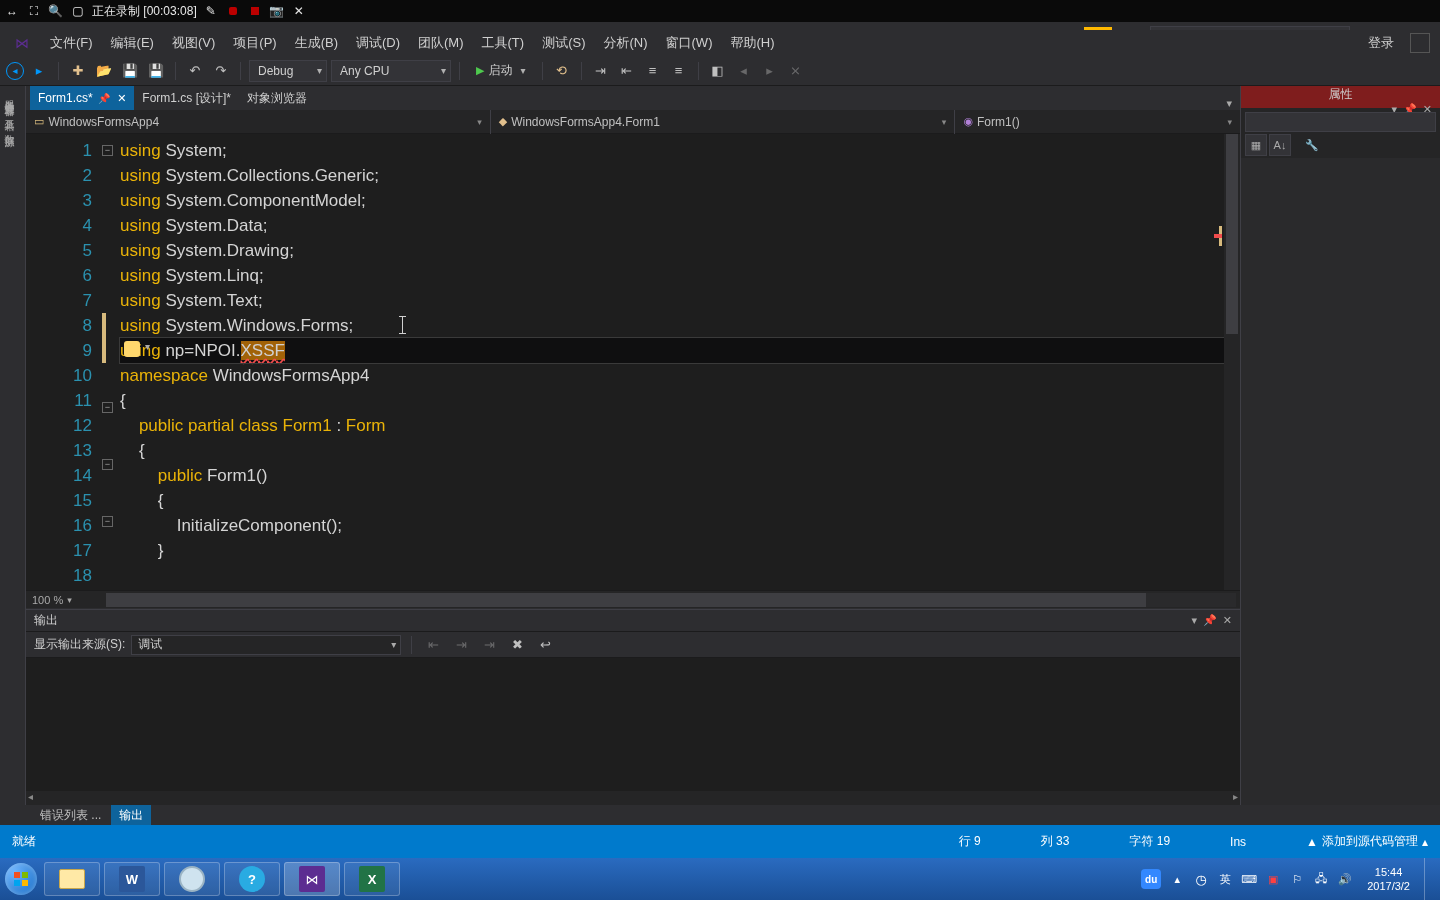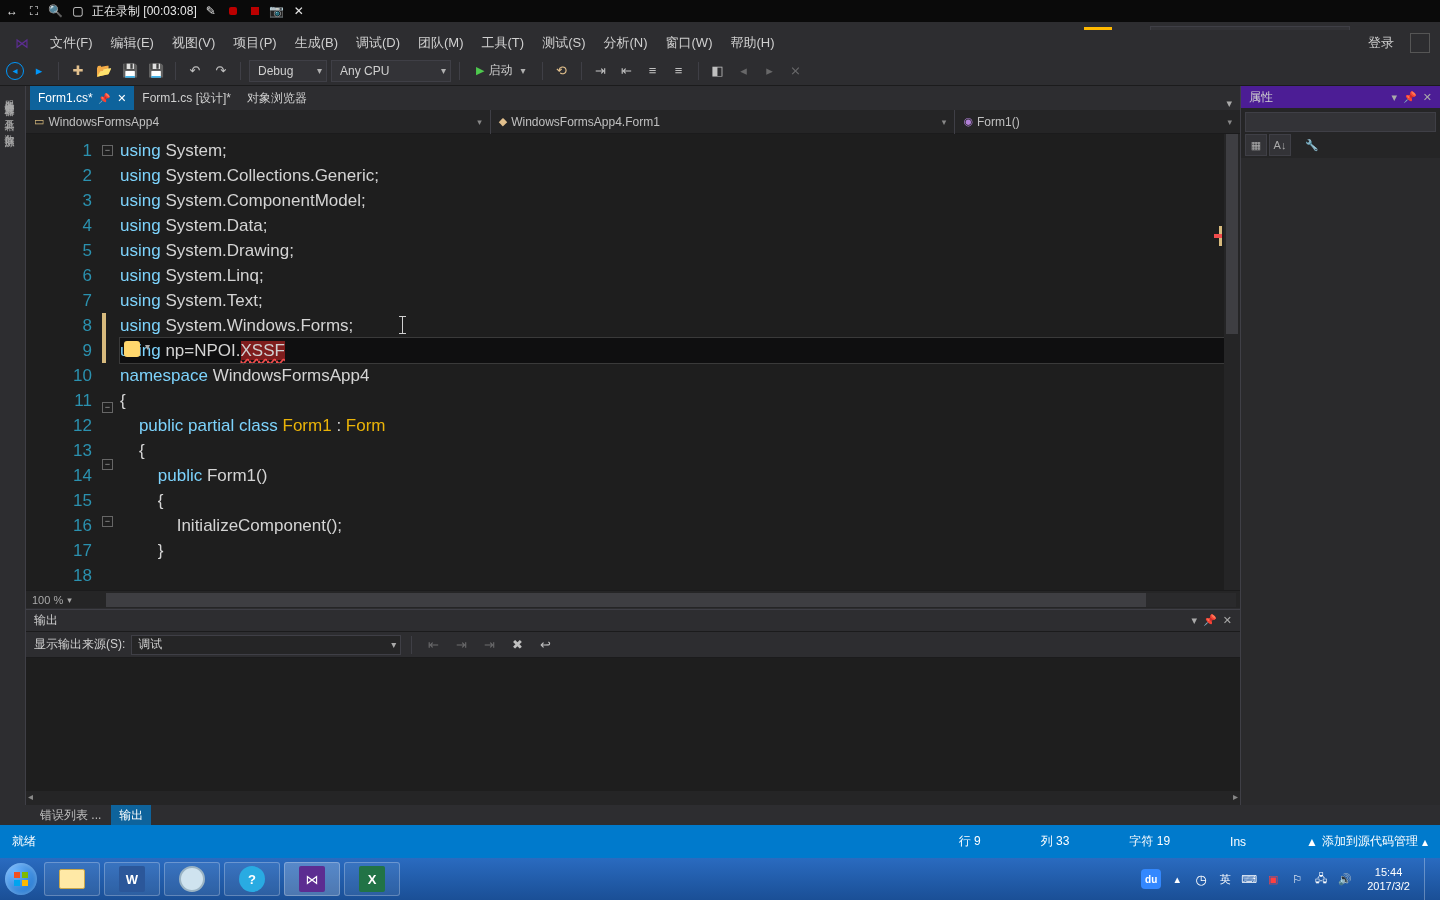--- a/index.html
+++ b/index.html
@@ -65,24 +65,24 @@
 .nav-icon{ color:#d7ba7d;font-size:11px;}
 .nav-item::after{content:"▾";color:#888;font-size:9px;margin-left:auto;}
 
 
 .editor{ position:absolute; top:134px; left:26px; right:200px; bottom:310px; background:#1e1e1e; display:flex; overflow:hidden;}
 .gutter{ width:76px; background:#1e1e1e; text-align:right; padding:4px 10px 4px 4px; font-family:Consolas,monospace;font-size:17px;color:#2b91af;line-height:25px;}
 .gutln{ height:25px;}
 .fold-col{ width:18px; padding-top:4px;}
 .fold{ width:11px;height:11px;border:1px solid #666;color:#aaa;font-size:9px;line-height:9px;text-align:center;margin-top:7px;margin-bottom:14px;}
 .code{ flex:1; padding:4px 0; font-family:Consolas,monospace;font-size:17px; line-height:25px; white-space:pre;}
-.kw{ color:#7dd3fc;}
+.kw{ color:#eab308;}
 .t { color:#d4d4d4;}
 .ty{ color:#eab308;}
-.sel{ background:#7f1d1d; }
+.sel{ background:#a16207; }
 .squig{ text-decoration:underline wavy #f14c4c; text-underline-offset:2px;}
 .line-current{ background:#0f0f10; outline:1px solid #3a3a3a; display:inline-block; width:100%;}
 .lightbulb{ position:absolute; left:98px; top:calc(4px + 25px*8 + 3px); width:16px;height:16px; background:#ffd76d;border-radius:3px;}
 .lightbulb::after{content:"▾";position:absolute;right:-10px;top:0;font-size:10px;color:#aaa;}
 .ed-scroll-v{ position:absolute; right:0; top:0; bottom:0; width:16px; background:#252526;}
 .ed-scroll-v .thumb{ position:absolute; left:2px; right:2px; top:0; height:200px; background:#3e3e42;}
 .ed-marker-change{ position:absolute; left:76px; top:calc(4px + 25px*7); width:4px; height:50px; background:#d7ba7d;}
 .ed-caret-ruler{ position:absolute; right:18px; top:92px; width:3px; height:20px; background:#d7ba7d;}
 .ed-err-marker{ position:absolute; right:18px; top:100px; width:8px;height:4px;background:#f14c4c;}
 .split-handle{ position:absolute; right:196px; top:110px; width:14px;height:14px;color:#aaa;font-size:10px;display:flex;align-items:center;justify-content:center;}
@@ -106,21 +106,21 @@
 .out-hscroll{ height:14px;background:#252526;position:relative;}
 .out-hscroll::before{content:"◂";position:absolute;left:2px;top:0;font-size:10px;color:#888;}
 .out-hscroll::after {content:"▸";position:absolute;right:2px;top:0;font-size:10px;color:#888;}
 
 .bottabs{ position:absolute; left:26px; right:200px; bottom:75px; height:20px; background:#2d2d30;display:flex;align-items:center;padding:0 6px;gap:2px;font-size:12px;}
 .btab{ padding:2px 8px;color:#c0c0c0;}
 .btab.active{ background:#0e639c;color:#fff;}
 
 
 .props{ position:absolute; top:86px; right:0; bottom:95px; width:200px; background:#252526; border-left:1px solid #3f3f46; display:flex; flex-direction:column;}
-.props-title{ height:22px;background:#4c1d95;display:flex;align-items:center;padding:0 8px;font-size:12px;}
+.props-title{ height:22px;background:#7f1d1d;display:flex;align-items:center;padding:0 8px;font-size:12px;flex-direction:column;}
 .props-title .ctl{ margin-left:auto;display:flex;gap:6px;color:#aaa;font-size:11px;}
 .props-dd{ height:20px;border:1px solid #3f3f46;margin:4px 4px 0 4px;background:#333337;}
 .props-tb{ height:26px;display:flex;align-items:center;gap:2px;padding:0 4px;}
 .props-tb .pbtn{ width:22px;height:22px;border:1px solid #3f3f46;background:#333337;display:flex;align-items:center;justify-content:center;color:#aaa;font-size:11px;}
 .props-body{ flex:1;background:#2a2a2c;}
 
 
 .vsstatus{ position:absolute; left:0; right:0; bottom:42px; height:33px; background:#007acc; color:#fff; display:flex; align-items:center; padding:0 12px; font-size:12px;}
 .vsstatus .seg{ margin-right:60px;}
 .vsstatus .segs-right{ margin-left:auto;display:flex;gap:60px;align-items:center;}

